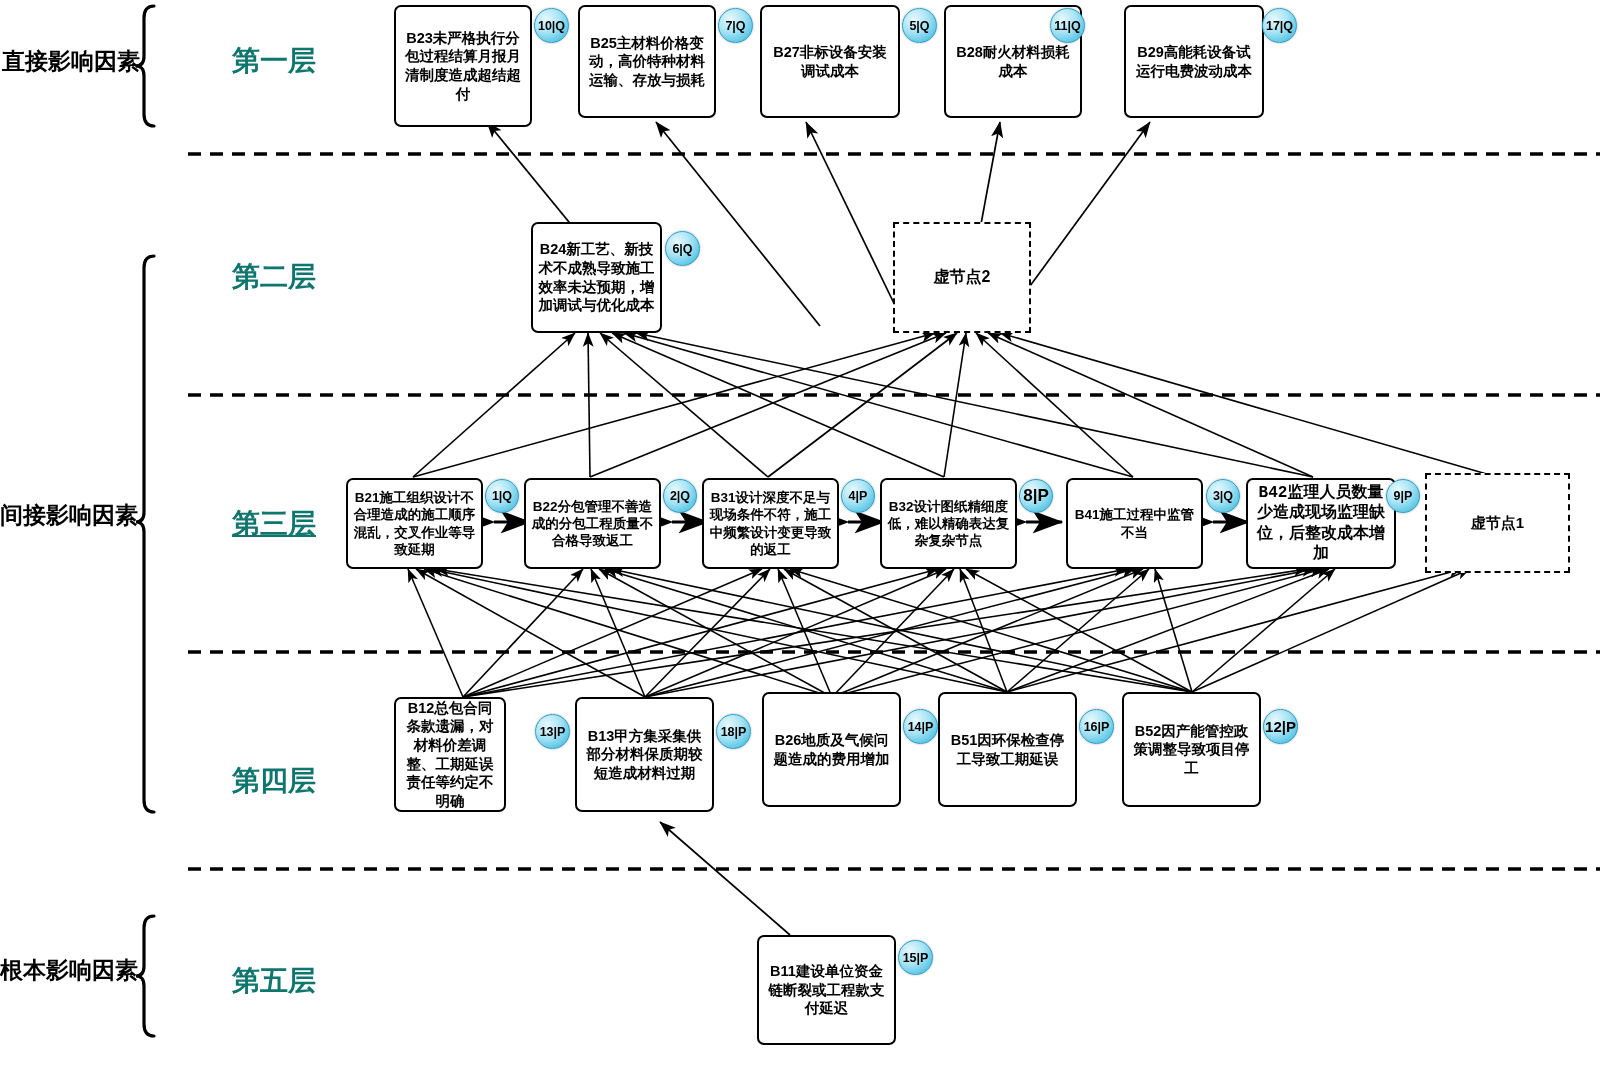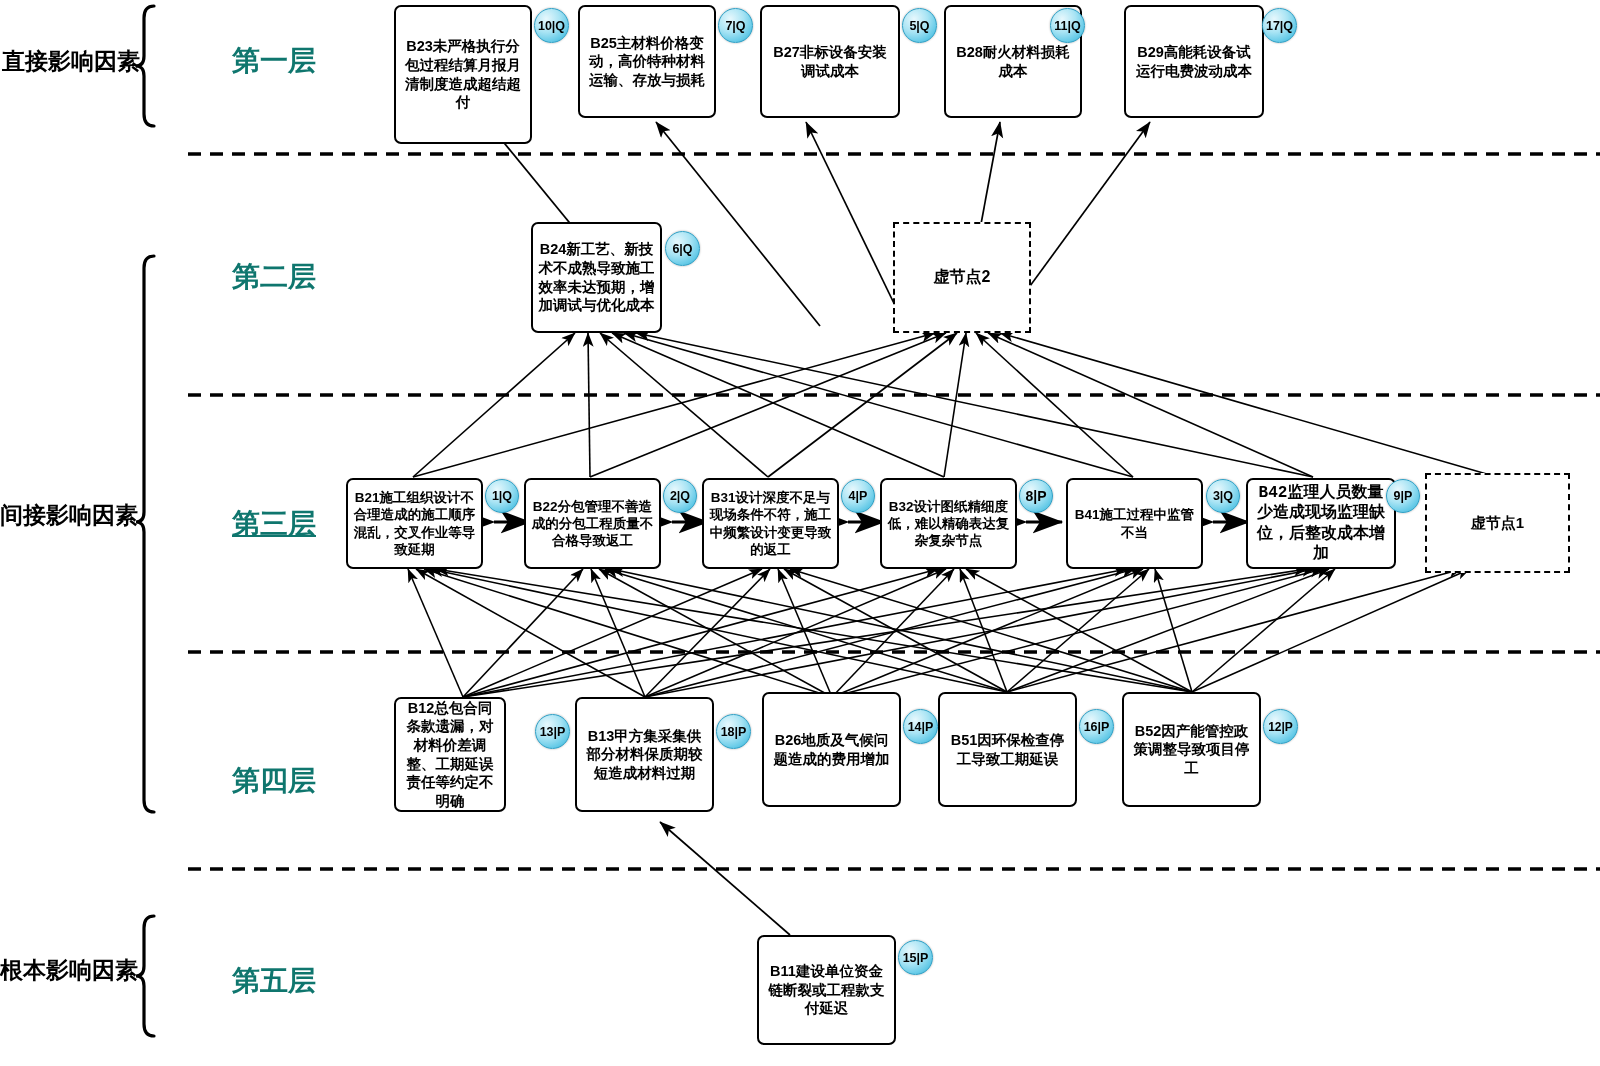--- a/index.html
+++ b/index.html
@@ -171,21 +171,21 @@
   <div class="grouplabel" style="left:2px;top:46px;font-size:23px;">直接影响因素</div>
   <div class="grouplabel" style="left:0px;top:500px;font-size:23px;">间接影响因素</div>
   <div class="grouplabel" style="left:0px;top:955px;font-size:23px;">根本影响因素</div>
 
   <div class="layerlabel" style="left:232px;top:42px;font-size:28px;">第一层</div>
   <div class="layerlabel" style="left:232px;top:258px;font-size:28px;">第二层</div>
   <div class="layerlabel" style="left:232px;top:505px;font-size:28px;text-decoration:underline;">第三层</div>
   <div class="layerlabel" style="left:232px;top:762px;font-size:28px;text-align:center;">第四层</div>
   <div class="layerlabel" style="left:232px;top:962px;font-size:28px;">第五层</div>
 
-  <div class="node" style="left:394px;top:5px;width:138px;height:139px;font-size:14.5px;text-align:center;">
+  <div class="node" style="left:394px;top:5px;width:138px;height:122px;font-size:14.5px;text-align:center;">
     <span class="txt">B23未严格执行分包过程结算月报月清制度造成超结超付</span>
   </div>
   <div class="badge" style="left:534px;top:8px;width:33px;height:33px;font-size:12.5px;">
     <span>10|Q</span>
   </div>
 
   <div class="node" style="left:578px;top:5px;width:138px;height:113px;font-size:14.5px;">
     <span class="txt">B25主材料价格变动，高价特种材料运输、存放与损耗</span>
   </div>
   <div class="badge" style="left:718px;top:8px;width:33px;height:33px;font-size:12.5px;">
@@ -241,21 +241,21 @@
   <div class="node" style="left:702px;top:478px;width:137px;height:91px;font-size:13.5px;">
     <span class="txt">B31设计深度不足与现场条件不符，施工中频繁设计变更导致的返工</span>
   </div>
   <div class="badge" style="left:841px;top:479px;width:32px;height:32px;font-size:12.5px;">
     <span>4|P</span>
   </div>
 
   <div class="node" style="left:880px;top:478px;width:137px;height:91px;font-size:13.5px;">
     <span class="txt">B32设计图纸精细度低，难以精确表达复杂复杂节点</span>
   </div>
-  <div class="badge" style="left:1019px;top:479px;width:32px;height:32px;font-size:14px;">
+  <div class="badge" style="left:1019px;top:479px;width:32px;height:32px;font-size:17px;">
     <span>8|P</span>
   </div>
 
   <div class="node" style="left:1066px;top:478px;width:137px;height:91px;font-size:13.5px;">
     <span class="txt">B41施工过程中监管不当</span>
   </div>
   <div class="badge" style="left:1206px;top:479px;width:32px;height:32px;font-size:12.5px;">
     <span>3|Q</span>
   </div>
 
@@ -294,21 +294,21 @@
   <div class="node" style="left:938px;top:692px;width:139px;height:115px;font-size:14.5px;">
     <span class="txt">B51因环保检查停工导致工期延误</span>
   </div>
   <div class="badge" style="left:1079px;top:709px;width:33px;height:33px;font-size:12.5px;">
     <span>16|P</span>
   </div>
 
   <div class="node" style="left:1122px;top:692px;width:139px;height:115px;font-size:14.5px;">
     <span class="txt">B52因产能管控政策调整导致项目停工</span>
   </div>
-  <div class="badge" style="left:1263px;top:709px;width:33px;height:33px;font-size:12px;">
+  <div class="badge" style="left:1263px;top:709px;width:33px;height:33px;font-size:15px;">
     <span>12|P</span>
   </div>
 
   <div class="node" style="left:757px;top:935px;width:139px;height:110px;font-size:14.5px;">
     <span class="txt">B11建设单位资金链断裂或工程款支付延迟</span>
   </div>
   <div class="badge" style="left:898px;top:940px;width:33px;height:33px;font-size:12.5px;">
     <span>15|P</span>
   </div>
 

